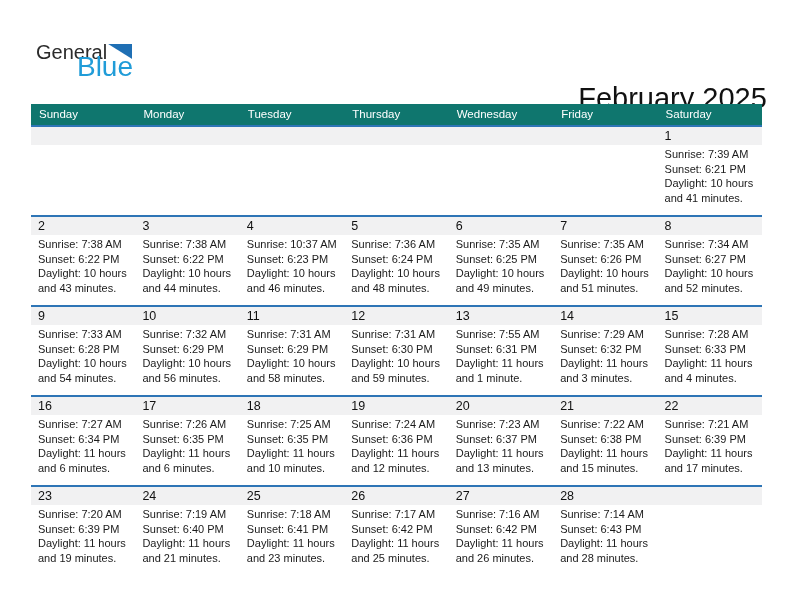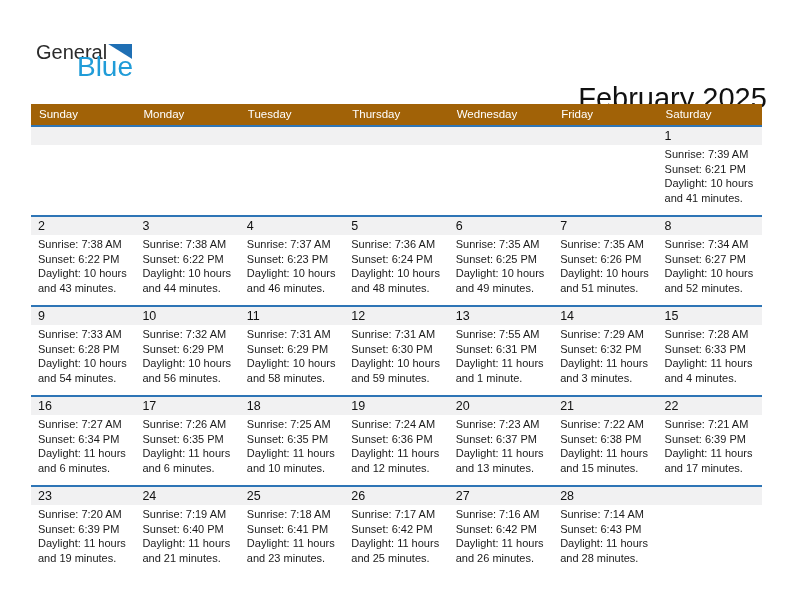--- a/index.html
+++ b/index.html
@@ -22,21 +22,21 @@
   }
   .logo-bottom{font-size:28px;color:#209cd8;line-height:16px;text-align:right;padding-right:3px;margin-top:-3px;}
   
   .title-block{position:absolute;left:565px;top:38px;width:215px;text-align:center;}
   .title{font-size:29px;color:#111;line-height:32px;white-space:nowrap;margin-top:44px;}
   .subtitle{font-size:16px;color:#111;line-height:20px;margin-top:6px;white-space:nowrap;}
   
   .calendar{position:absolute;left:31px;top:104px;width:731px;}
   .weekday-row{
     display:grid;grid-template-columns:repeat(7,1fr);
-    background:#a16207;height:21px;
+    background:#0f766e;height:21px;
   }
   .weekday-cell{
     color:#ffffff;font-size:11.5px;line-height:21px;
     padding-left:8px;overflow:hidden;white-space:nowrap;
   }
   .week{
     display:grid;grid-template-columns:repeat(7,1fr);
     border-top:2px solid #2e75b6;
     height:88px;
   }
@@ -117,21 +117,21 @@
           <div class="day-body">
             <div class="day-line">Sunrise: 7:38 AM</div>
             <div class="day-line">Sunset: 6:22 PM</div>
             <div class="day-line">Daylight: 10 hours</div>
             <div class="day-line">and 44 minutes.</div>
           </div>
         </div>
         <div class="day-cell">
           <div class="day-num">4</div>
           <div class="day-body">
-            <div class="day-line">Sunrise: 7:37 AM</div>
+            <div class="day-line">Sunrise: 10:37 AM</div>
             <div class="day-line">Sunset: 6:23 PM</div>
             <div class="day-line">Daylight: 10 hours</div>
             <div class="day-line">and 46 minutes.</div>
           </div>
         </div>
         <div class="day-cell">
           <div class="day-num">5</div>
           <div class="day-body">
             <div class="day-line">Sunrise: 7:36 AM</div>
             <div class="day-line">Sunset: 6:24 PM</div>

